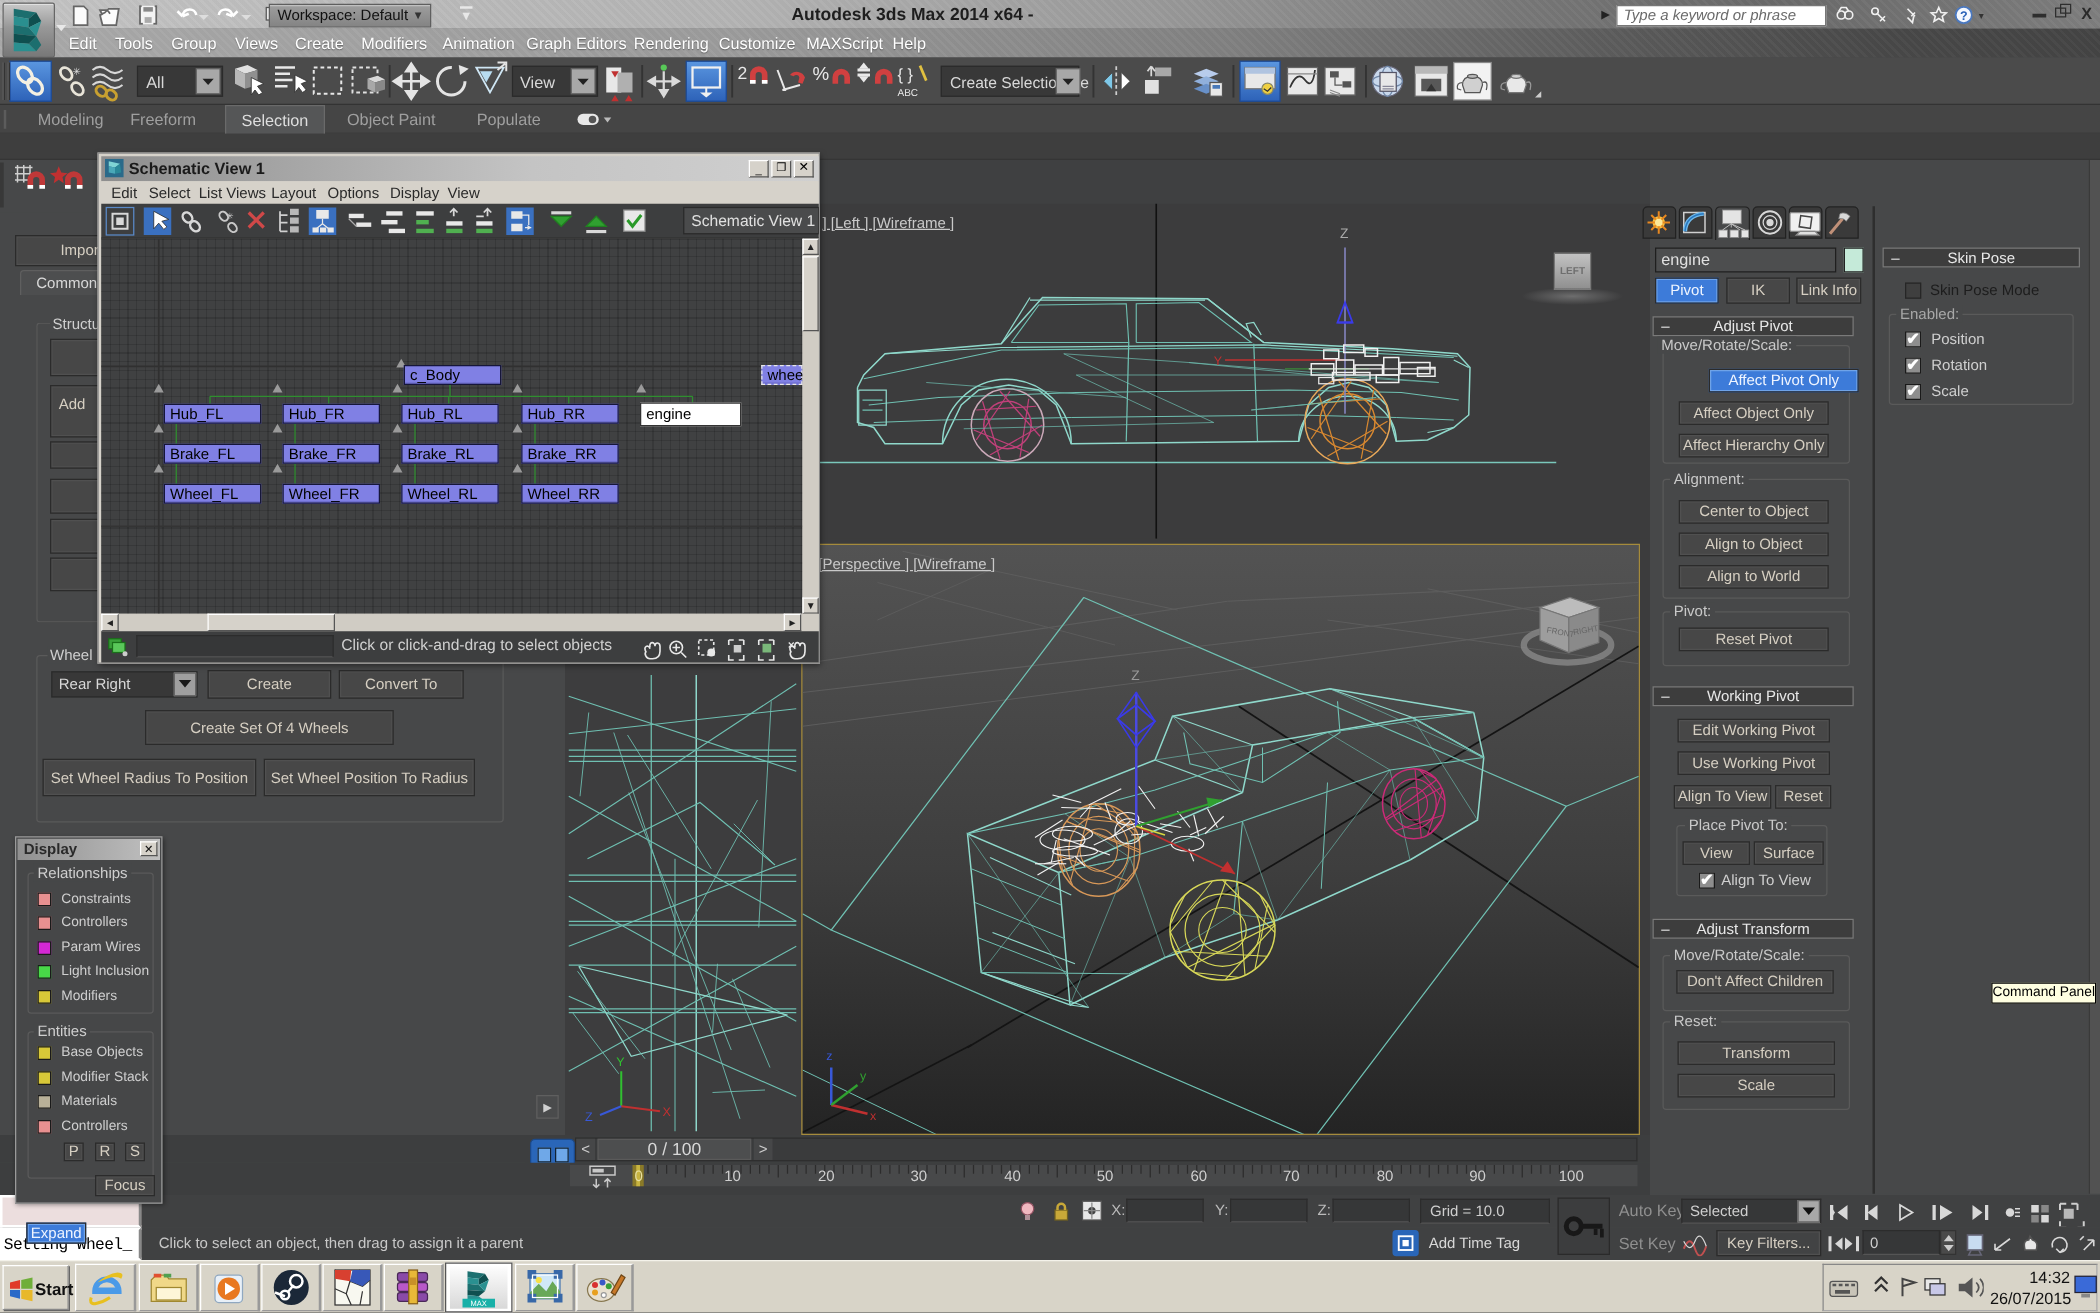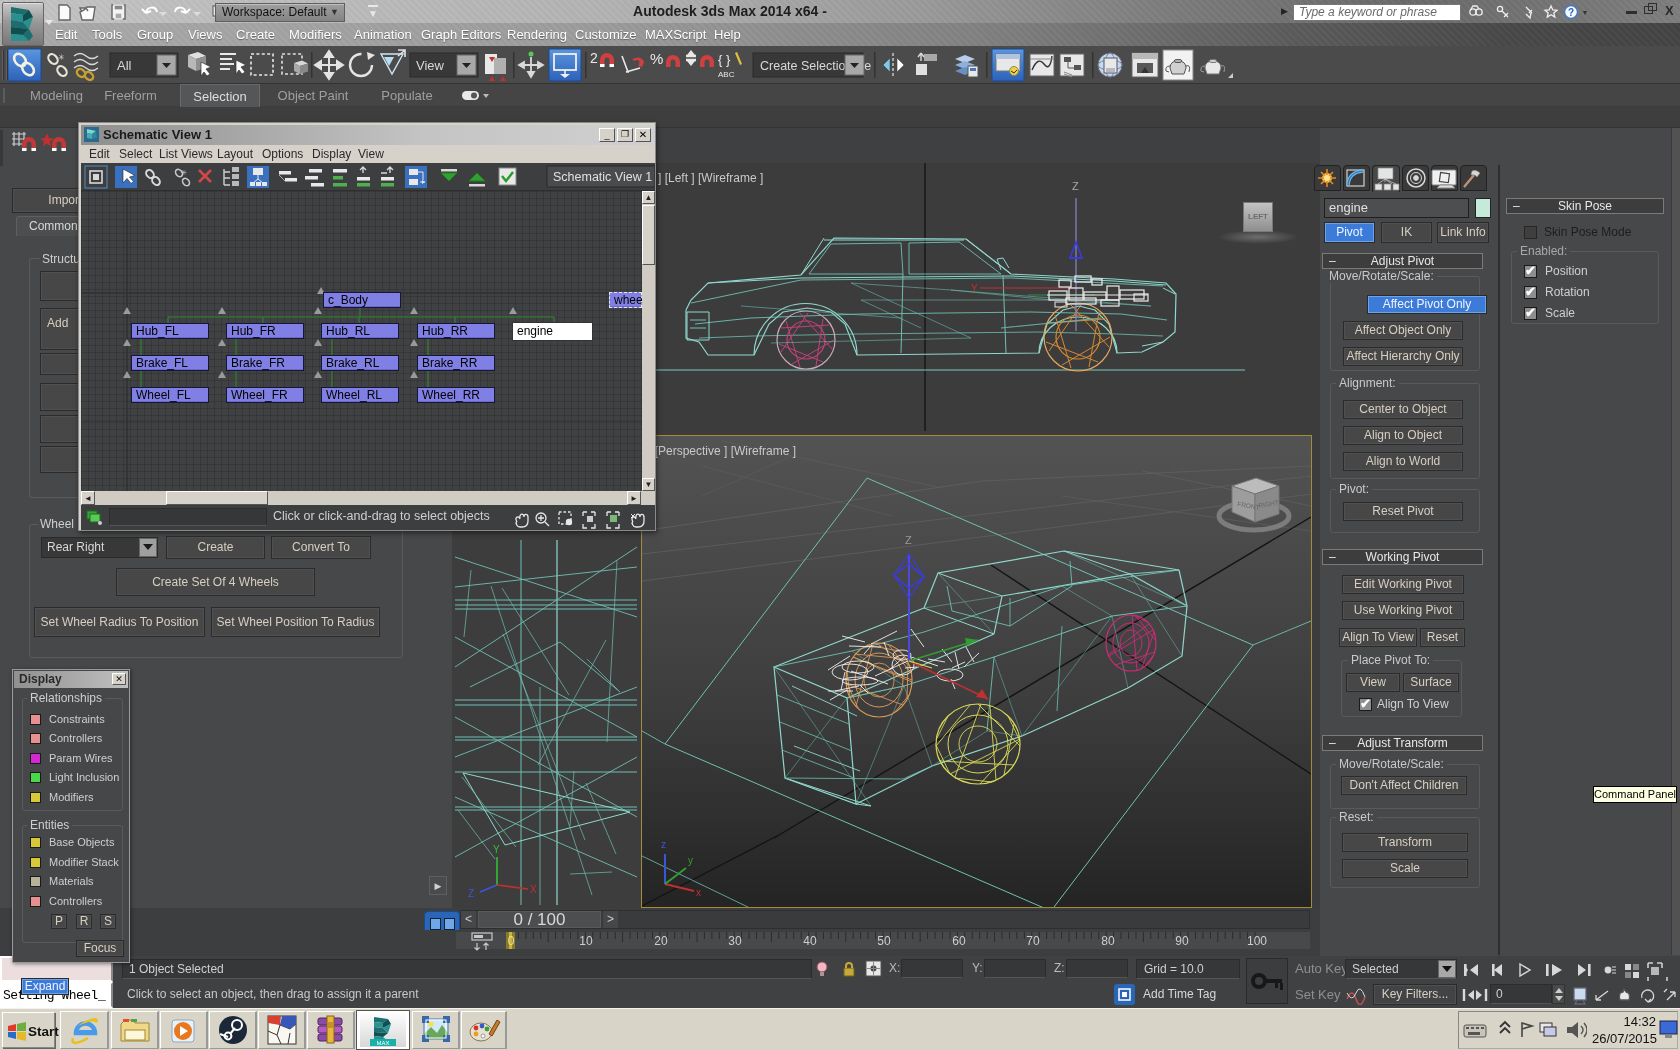--- a/index.html
+++ b/index.html
@@ -16,21 +16,21 @@
 #toolbar{left:0;top:46px;width:1680px;height:38px;background:#4b4b4b;border-bottom:1px solid #333;}
 #ribbontabs{left:0;top:84px;width:1680px;height:23px;background:#454545;border-bottom:1px solid #3c3c3d;}
 .rtab{position:absolute;top:0;height:23px;line-height:23px;color:#9f9f9f;font-size:13px;text-align:center;}
 #ribbonstrip{left:0;top:107px;width:1680px;height:21px;background:#3e3e3e;border-bottom:1px solid #353535;}
 
 #vpArea{left:0;top:128px;width:1320px;height:780px;background:#3c3c3d;}
 #vpTL{left:0;top:0;width:646px;height:303px;background:#3d3d3e;}
 #vpTR{left:651px;top:0;width:669px;height:303px;background:#3c3c3d;}
 #vpBL{left:0;top:309px;width:646px;height:471px;background:#3d3d3e;}
 #vpBR{left:641px;top:307px;width:671px;height:473px;background:linear-gradient(#535353,#3e3e3e 55%,#242424);border:1px solid #a58b3c;}
-.vplabel{position:absolute;color:#c9c9c9;font-size:12px;}
+.vplabel{position:absolute;color:#c9c9c9;font-size:12px;text-decoration:underline;}
 
 #leftpanel{left:0;top:128px;width:452px;height:780px;background:#474849;}
 
 #cmdpanel{left:1320px;top:128px;width:360px;height:827px;background:#474849;}
 
 .mxbtn{position:absolute;background:#474747;border:1px solid #2b2b2b;box-shadow:inset 0 0 0 1px #505050;color:#d6cfc2;font-size:12px;text-align:center;}
 .mxbtn.blue{background:#3d7bd9;box-shadow:inset 0 0 0 1px #6fa3e8;color:#eef4ff;}
 .rollhdr{position:absolute;background:#3d3d3d;border:1px solid #7a7a7a;color:#e8e8e8;font-size:12px;text-align:center;}
 .rollhdr .minus{position:absolute;left:6px;top:0;}
 .grp{position:absolute;border:1px solid #5a5a5a;border-radius:3px;}
@@ -983,21 +983,21 @@
 
 <div class="abs" style="left:424px;top:911px;width:36px;height:41px;background:#2a66b8;border-radius:4px;border:1px solid #1c4a8a;">
  <div class="abs" style="left:5px;top:6px;width:11px;height:12px;background:#6fa8e8;border:1px solid #123;"></div>
  <div class="abs" style="left:19px;top:6px;width:11px;height:12px;background:#6fa8e8;border:1px solid #123;"></div>
  <div class="abs" style="left:5px;top:21px;width:11px;height:12px;background:#6fa8e8;border:1px solid #123;"></div>
  <div class="abs" style="left:19px;top:21px;width:11px;height:12px;background:#6fa8e8;border:1px solid #123;"></div>
 </div>
 
 <div class="abs" style="left:460px;top:910px;width:850px;height:19px;background:#3a3b3c;border:1px solid #2e2e2e;"></div>
 <div class="abs" style="left:461px;top:911px;width:15px;height:17px;background:#464748;color:#ccc;text-align:center;font-size:12px;line-height:16px;">&lt;</div>
-<div class="abs" style="left:478px;top:911px;width:123px;height:17px;background:#4d4e4f;border:1px solid #5a5a5a;color:#d8d8d8;text-align:center;font-size:17px;line-height:15px;">0 / 100</div>
+<div class="abs" style="left:478px;top:911px;width:123px;height:17px;background:#4d4e4f;border:1px solid #5a5a5a;color:#d8d8d8;text-align:center;font-size:14px;line-height:15px;">0 / 100</div>
 <div class="abs" style="left:603px;top:911px;width:15px;height:17px;background:#464748;color:#ccc;text-align:center;font-size:12px;line-height:16px;">&gt;</div>
 
 <svg class="abs" style="left:420px;top:930px;" width="900" height="26" viewBox="0 0 900 26">
 
  <rect x="0" y="0" width="900" height="26" fill="#3d3e3f"></rect>
  <rect x="36" y="2" width="854" height="17" fill="#48494a"></rect>
     <g transform="translate(52,3)">
       <rect x="0" y="0" width="20" height="7" fill="none" stroke="#c8c8c8" stroke-width="1.2"></rect>
       <rect x="2" y="2" width="9" height="3" fill="#c8c8c8"></rect>
       <path d="M5,10 l0,7 m-2.5,-2.5 l2.5,2.5 2.5,-2.5 M14,17 l0,-7 m-2.5,2.5 l2.5,-2.5 2.5,2.5" stroke="#c8c8c8" stroke-width="1.2" fill="none"></path>
@@ -1116,21 +1116,20 @@
       <text x="464" y="15">50</text>
       <text x="539" y="15">60</text>
   <text x="613" y="15">70</text>
       <text x="688" y="15">80</text>
       <text x="762" y="15">90</text>
   <text x="837" y="15">100</text>
  </g>
 </svg>
 <div id="statusrow1" class="abs">
  <div class="abs" style="left:0px;top:0px;width:113px;height:26px;background:#ecdede;border:2px solid #fff;border-right-color:#888;"></div>
- <div class="sunken" style="left:122px;top:3px;width:690px;height:20px;line-height:19px;padding-left:6px;">1 Object Selected</div>
  <svg class="abs" style="left:814px;top:4px;" width="16" height="18">
       <circle cx="8" cy="7" r="5" fill="#f0b8c0" stroke="#905060"></circle>
       <rect x="6" y="12" width="4" height="4" fill="#b09098"></rect>
     </svg>
  <svg class="abs" style="left:841px;top:4px;" width="16" height="18">
       <rect x="3" y="8" width="10" height="8" fill="#c8a838" stroke="#706020"></rect>
       <path d="M5,8 v-2 a3,3 0 0 1 6,0 v2" fill="none" stroke="#c8a838" stroke-width="2"></path>
     </svg>
  <svg class="abs" style="left:864px;top:3px;" width="20" height="20">
       <rect x="2" y="2" width="15" height="15" fill="#e8e8e8" stroke="#555"></rect>

